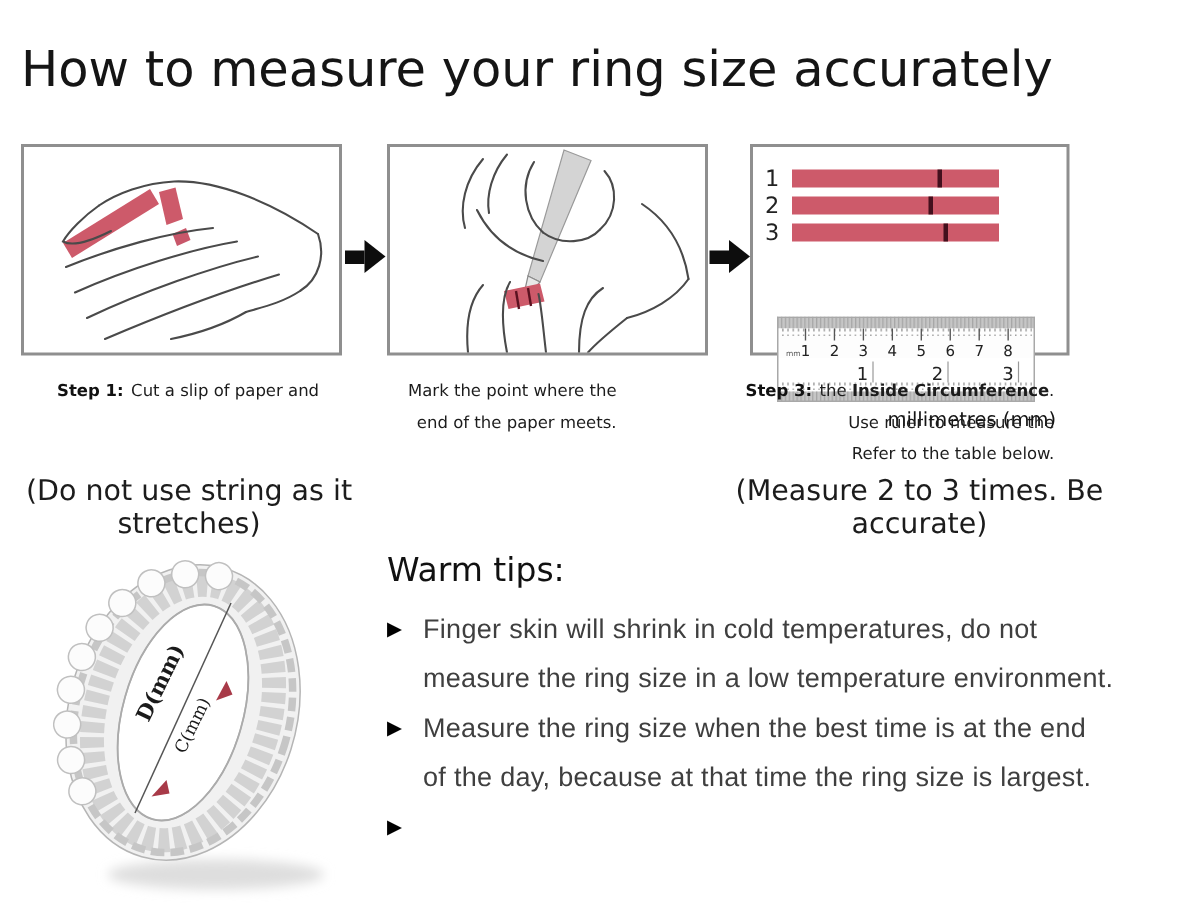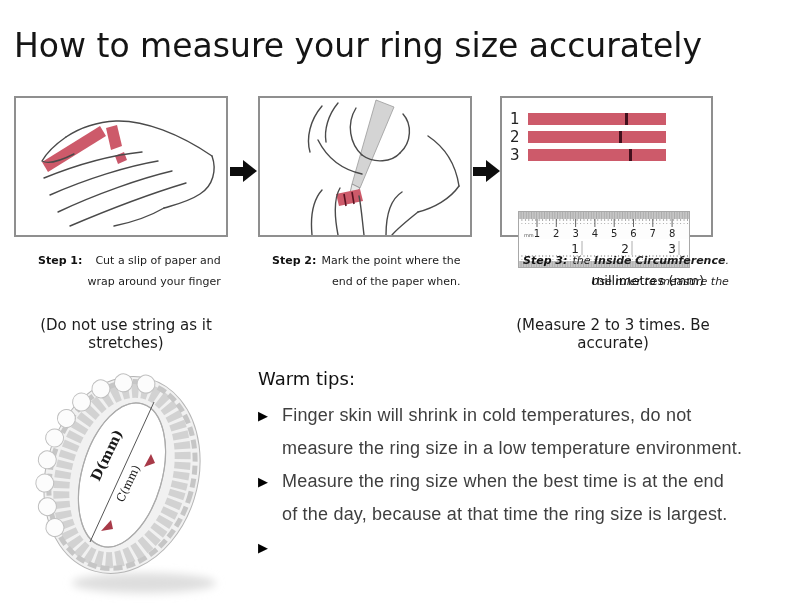--- a/index.html
+++ b/index.html
@@ -11,37 +11,37 @@
   .panel-1{left:14px;width:214px;}
   .panel-2{left:258px;width:214px;}
   .panel-3{left:500px;width:213px;}
   .arrow{position:absolute;top:160px;display:flex;align-items:center;}
   .arrow-1{left:230px;} .arrow-2{left:473px;}
   .arrow .shaft{width:13px;height:9px;background:#0d0d0d;}
   .arrow .head{width:0;height:0;border-top:11px solid transparent;border-bottom:11px solid transparent;border-left:14px solid #0d0d0d;}
   .caption{position:absolute;top:250px;display:flex;font-size:11px;line-height:21px;}
   .cap-1{left:38px;width:200px;}
   .cap-2{left:272px;width:205px;}
-  .cap-3{left:523px;width:232px;font-style:italic;}
+  .cap-3{left:497px;width:232px;}
   .cap-label{font-weight:bold;margin-right:5px;white-space:nowrap;color:#111;}
   .cap-lines{text-align:right;}
-  .note{position:absolute;top:316px;font-size:15px;text-align:center;color:#1c1c1c;}
+  .note{position:absolute;top:316px;font-size:19px;text-align:center;color:#1c1c1c;}
   .note-1{left:6px;width:240px;}
   .note-3{left:488px;width:250px;}
   
   .strip-row{position:absolute;left:8px;display:flex;align-items:center;height:13px;}
   .strip-label{width:12px;font-size:15px;color:#222;margin-right:6px;}
   .strip-bar{position:relative;width:138px;height:12px;background:#cd5a6a;}
   .strip-mark{position:absolute;top:0;width:3px;height:12px;background:#43101d;}
   .ruler-wrap{position:absolute;left:16px;top:113px;}
   .unit-label{position:absolute;left:52px;top:175px;width:150px;text-align:right;font-size:13px;color:#141414;}
   
   .ring-wrap{position:absolute;left:2px;top:370px;width:252px;height:234px;}
   .tips{position:absolute;left:258px;top:368px;width:526px;}
-  .tips-heading{font-size:18px;color:#111;margin:0 0 10px 0;font-weight:400;}
+  .tips-heading{font-size:22px;color:#111;margin:0 0 10px 0;font-weight:400;}
   .tip{display:flex;align-items:flex-start;}
   .tip-marker{font-size:13px;line-height:33px;color:#000;width:24px;flex:none;}
   .tip-lines{font-size:18px;line-height:33px;color:#3f3f3f;letter-spacing:0.2px;
              font-family:"Liberation Sans",sans-serif;}
   svg text{font-family:"DejaVu Sans","Liberation Sans",sans-serif;}
   .serif-label{font-family:"DejaVu Serif","Liberation Serif",serif;}
 </style>
 </head>
 <body>
 
@@ -175,35 +175,34 @@
         <rect x="0.5" y="0.5" width="171" height="56" fill="none" stroke="#a8a8a8" stroke-width="1"></rect>
       </svg>
     </div>
     <div class="unit-label">millimetres (mm)</div>
   </div>
 
   <div class="caption cap-1">
     <span class="cap-label">Step 1:</span>
     <span class="cap-lines">
       <div>Cut a slip of paper and</div>
-      <div>wrap around your finger</div>
     </span>
   </div>
   <div class="caption cap-2">
-    <span class="cap-label">Step 2:</span>
     <span class="cap-lines">
       <div>Mark the point where the</div>
-      <div>end of the paper when.</div>
+      <div>end of the paper meets.</div>
     </span>
   </div>
   <div class="caption cap-3">
     <span class="cap-label">Step 3:</span>
     <span class="cap-lines">
       <div><span>the </span><b>Inside Circumference</b><span>.</span></div>
       <div>Use ruler to measure the</div>
+      <div>Refer to the table below.</div>
     </span>
   </div>
 
   <div class="note note-1">(Do not use string as it stretches)</div>
   <div class="note note-3">(Measure 2 to 3 times. Be accurate)</div>
 
   <div class="ring-wrap">
     <svg width="252" height="234" viewBox="0 0 252 234">
       <defs>
         <filter id="soft" x="-50%" y="-50%" width="200%" height="200%">

